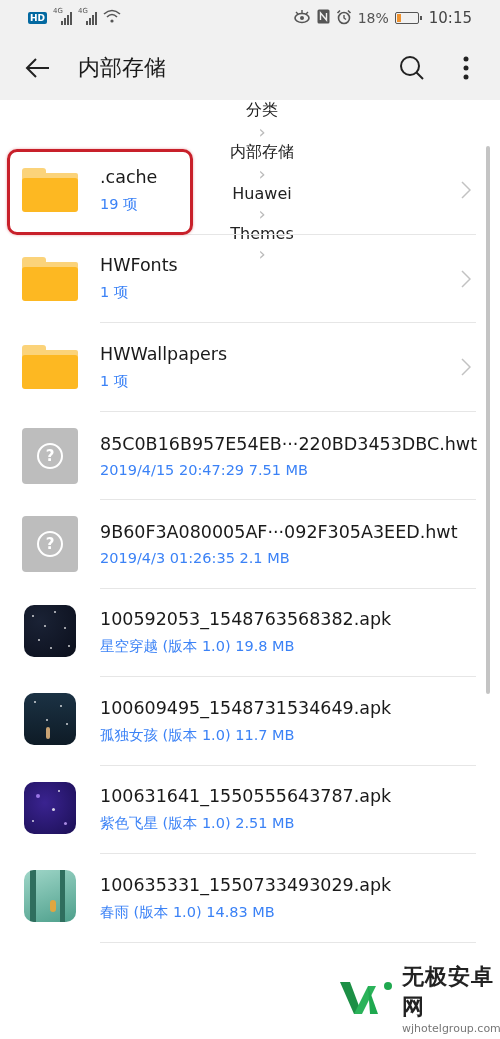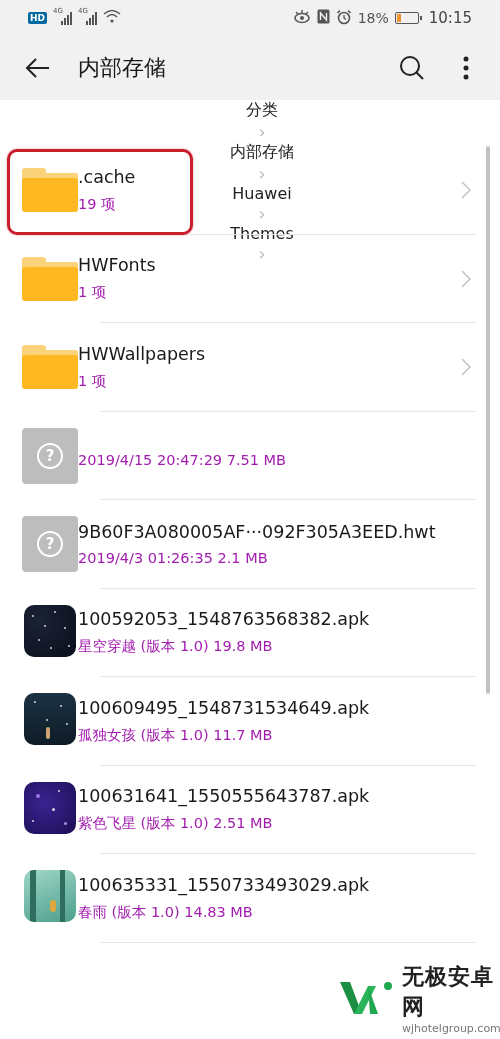--- a/index.html
+++ b/index.html
@@ -25,23 +25,23 @@
   .search-btn { margin-right: 14px; }
   .more-btn { margin-right: 14px; }
 
   .breadcrumb { position: absolute; left: 0; top: 100px; width: 500px; height: 46px; background: #fff; display: flex; align-items: center; padding-left: 24px; font-size: 16px; color: #222; flex-direction: column; }
   .crumb { cursor: pointer; }
   .crumb-sep { color: #bbb; margin: 0 12px; font-size: 18px; }
 
   .list { position: absolute; left: 0; top: 146px; width: 500px; }
   .row { height: 88.5px; display: flex; align-items: center; position: relative; cursor: pointer; }
   .row .thumb { width: 56px; height: 56px; margin-left: 22px; flex-shrink: 0; position: relative; }
-  .row .text { flex: 1; }
+  .row .text { margin-left: 22px; flex: 1; }
   .row .name { font-size: 17.5px; color: #1a1a1a; white-space: nowrap; }
-  .row .meta { font-size: 14.5px; color: #a21caf; margin-top: 8px; white-space: nowrap; }
+  .row .meta { font-size: 14.5px; color: #3b82f6; margin-top: 8px; white-space: nowrap; }
   .row .chev { width: 20px; margin-right: 24px; display: flex; justify-content: center; }
   .row .divider { position: absolute; left: 100px; right: 24px; bottom: 0; height: 1px; background: #e6e6e6; }
 
   .folder { width: 56px; height: 44px; position: absolute; top: 6px; }
   .folder .tab { position: absolute; left: 0; top: 0; width: 24px; height: 10px; background: #fbd37a; border-radius: 3px 3px 0 0; }
   .folder .back { position: absolute; left: 0; top: 5px; width: 56px; height: 10px; background: #fbd37a; border-radius: 2px; }
   .folder .front { position: absolute; left: 0; top: 10px; width: 56px; height: 34px; background: #fdb822; border-radius: 3px; }
 
   .unknown { width: 56px; height: 56px; background: #bdbdbd; border-radius: 4px; display: flex; align-items: center; justify-content: center; }
   .unknown .q { width: 26px; height: 26px; border: 2px solid #fff; border-radius: 50%; color: #fff; font-size: 15px; font-weight: bold; display: flex; align-items: center; justify-content: center; }
@@ -216,20 +216,21 @@
   </div>
 
 
   <div class="row">
     <div class="thumb">
         <div class="unknown">
           <div class="q">?</div>
         </div>
       </div>
     <div class="text">
+        <div class="name">85C0B16B957E54EB···220BD3453DBC.hwt</div>
         <div class="meta">2019/4/15 20:47:29 7.51 MB</div>
       </div>
     <div class="divider"></div>
   </div>
 
   <div class="row">
     <div class="thumb">
         <div class="unknown">
           <div class="q">?</div>
         </div>

